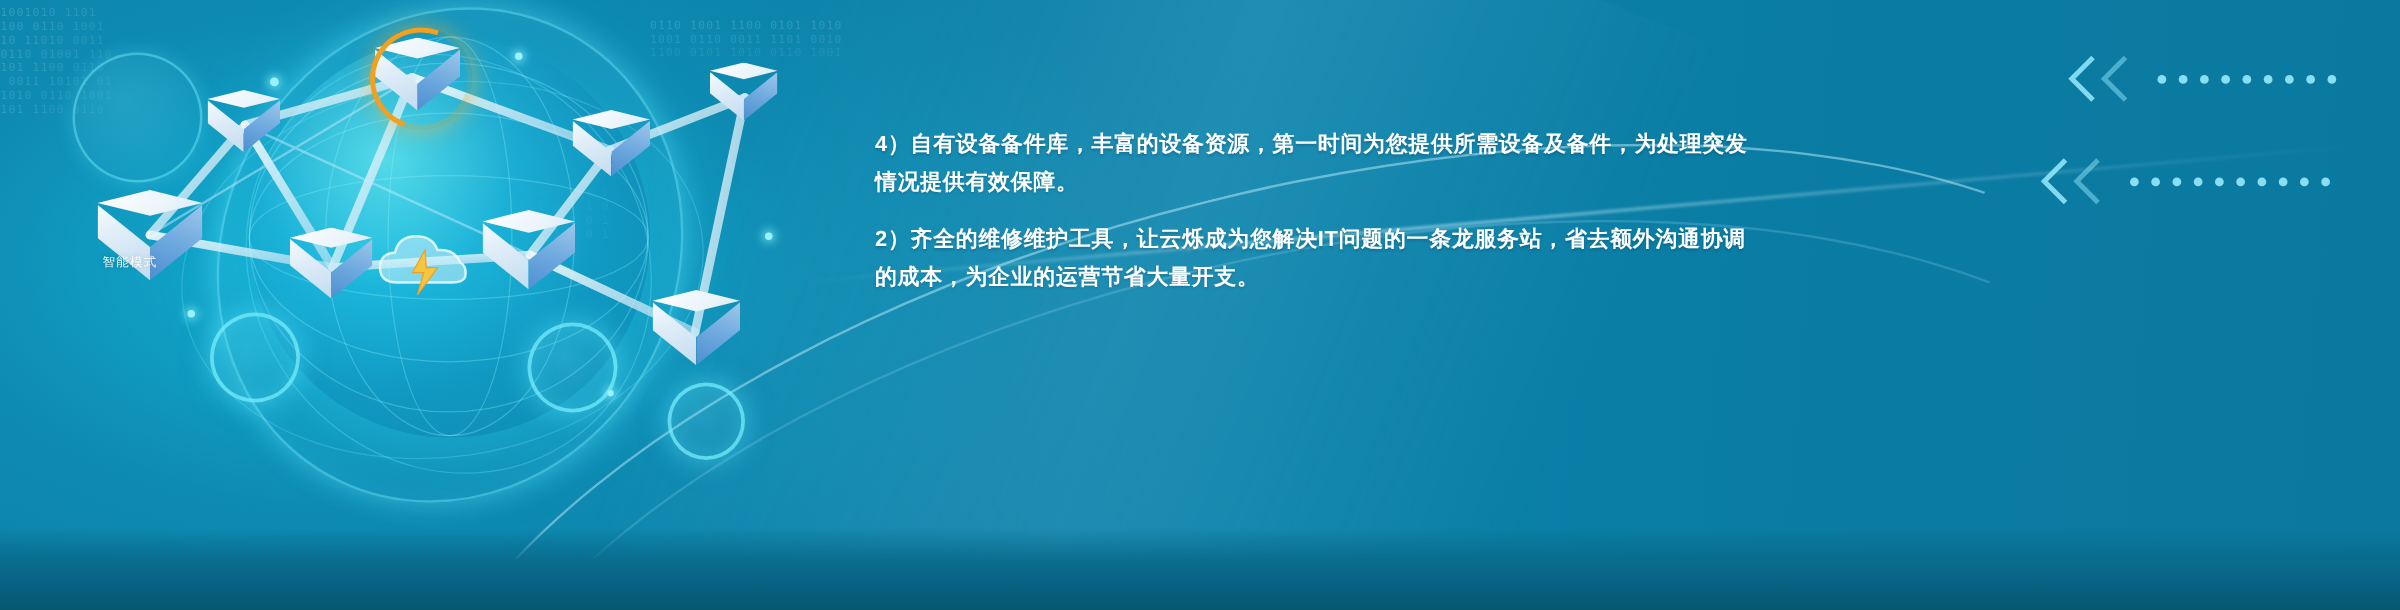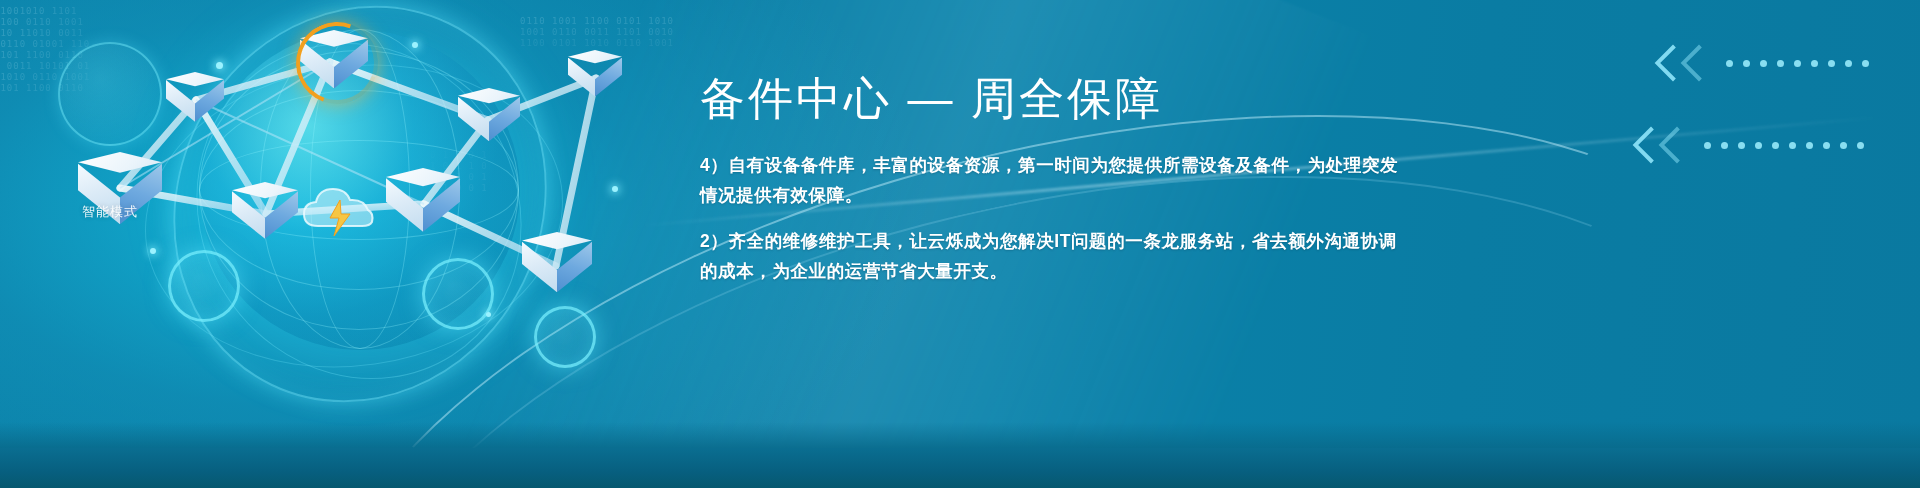--- a/index.html
+++ b/index.html
@@ -154,21 +154,21 @@
     box-shadow:0 0 18px rgba(250,180,60,0.55);
     transform:rotate(-25deg);
   }
 
   
   .cloud-icon { position:absolute; left:296px; top:178px; width:88px; height:64px; }
 
   .glabel {
     position:absolute; left:82px; top:203px;
     font-family:"Liberation Sans", sans-serif;
-    font-size:13px; color:#ffffff;
+    font-size:10px; color:#ffffff;
     letter-spacing:1px;
     text-shadow:0 0 6px rgba(0,0,0,0.25);
     opacity:0.92;
   }
 
   
   .chev-group { position:absolute; }
   .chev {
     position:absolute;
     width:26px; height:26px;
@@ -356,21 +356,20 @@
       <i></i>
       <i></i>
       <i></i>
       <i></i>
       <i></i>
       <i></i>
       <i></i>
   </div>
 
   <div class="content">
-    <div class="title">备件中心 — 周全保障</div>
     <div class="body-block">
       <div class="para">4）自有设备备件库，丰富的设备资源，第一时间为您提供所需设备及备件，为处理突发情况提供有效保障。</div>
       <div class="para">2）齐全的维修维护工具，让云烁成为您解决IT问题的一条龙服务站，省去额外沟通协调的成本，为企业的运营节省大量开支。</div>
     </div>
   </div>
 
   <div class="bottom-band2"></div>
   <div class="bottom-band"></div>
 
 </div>

